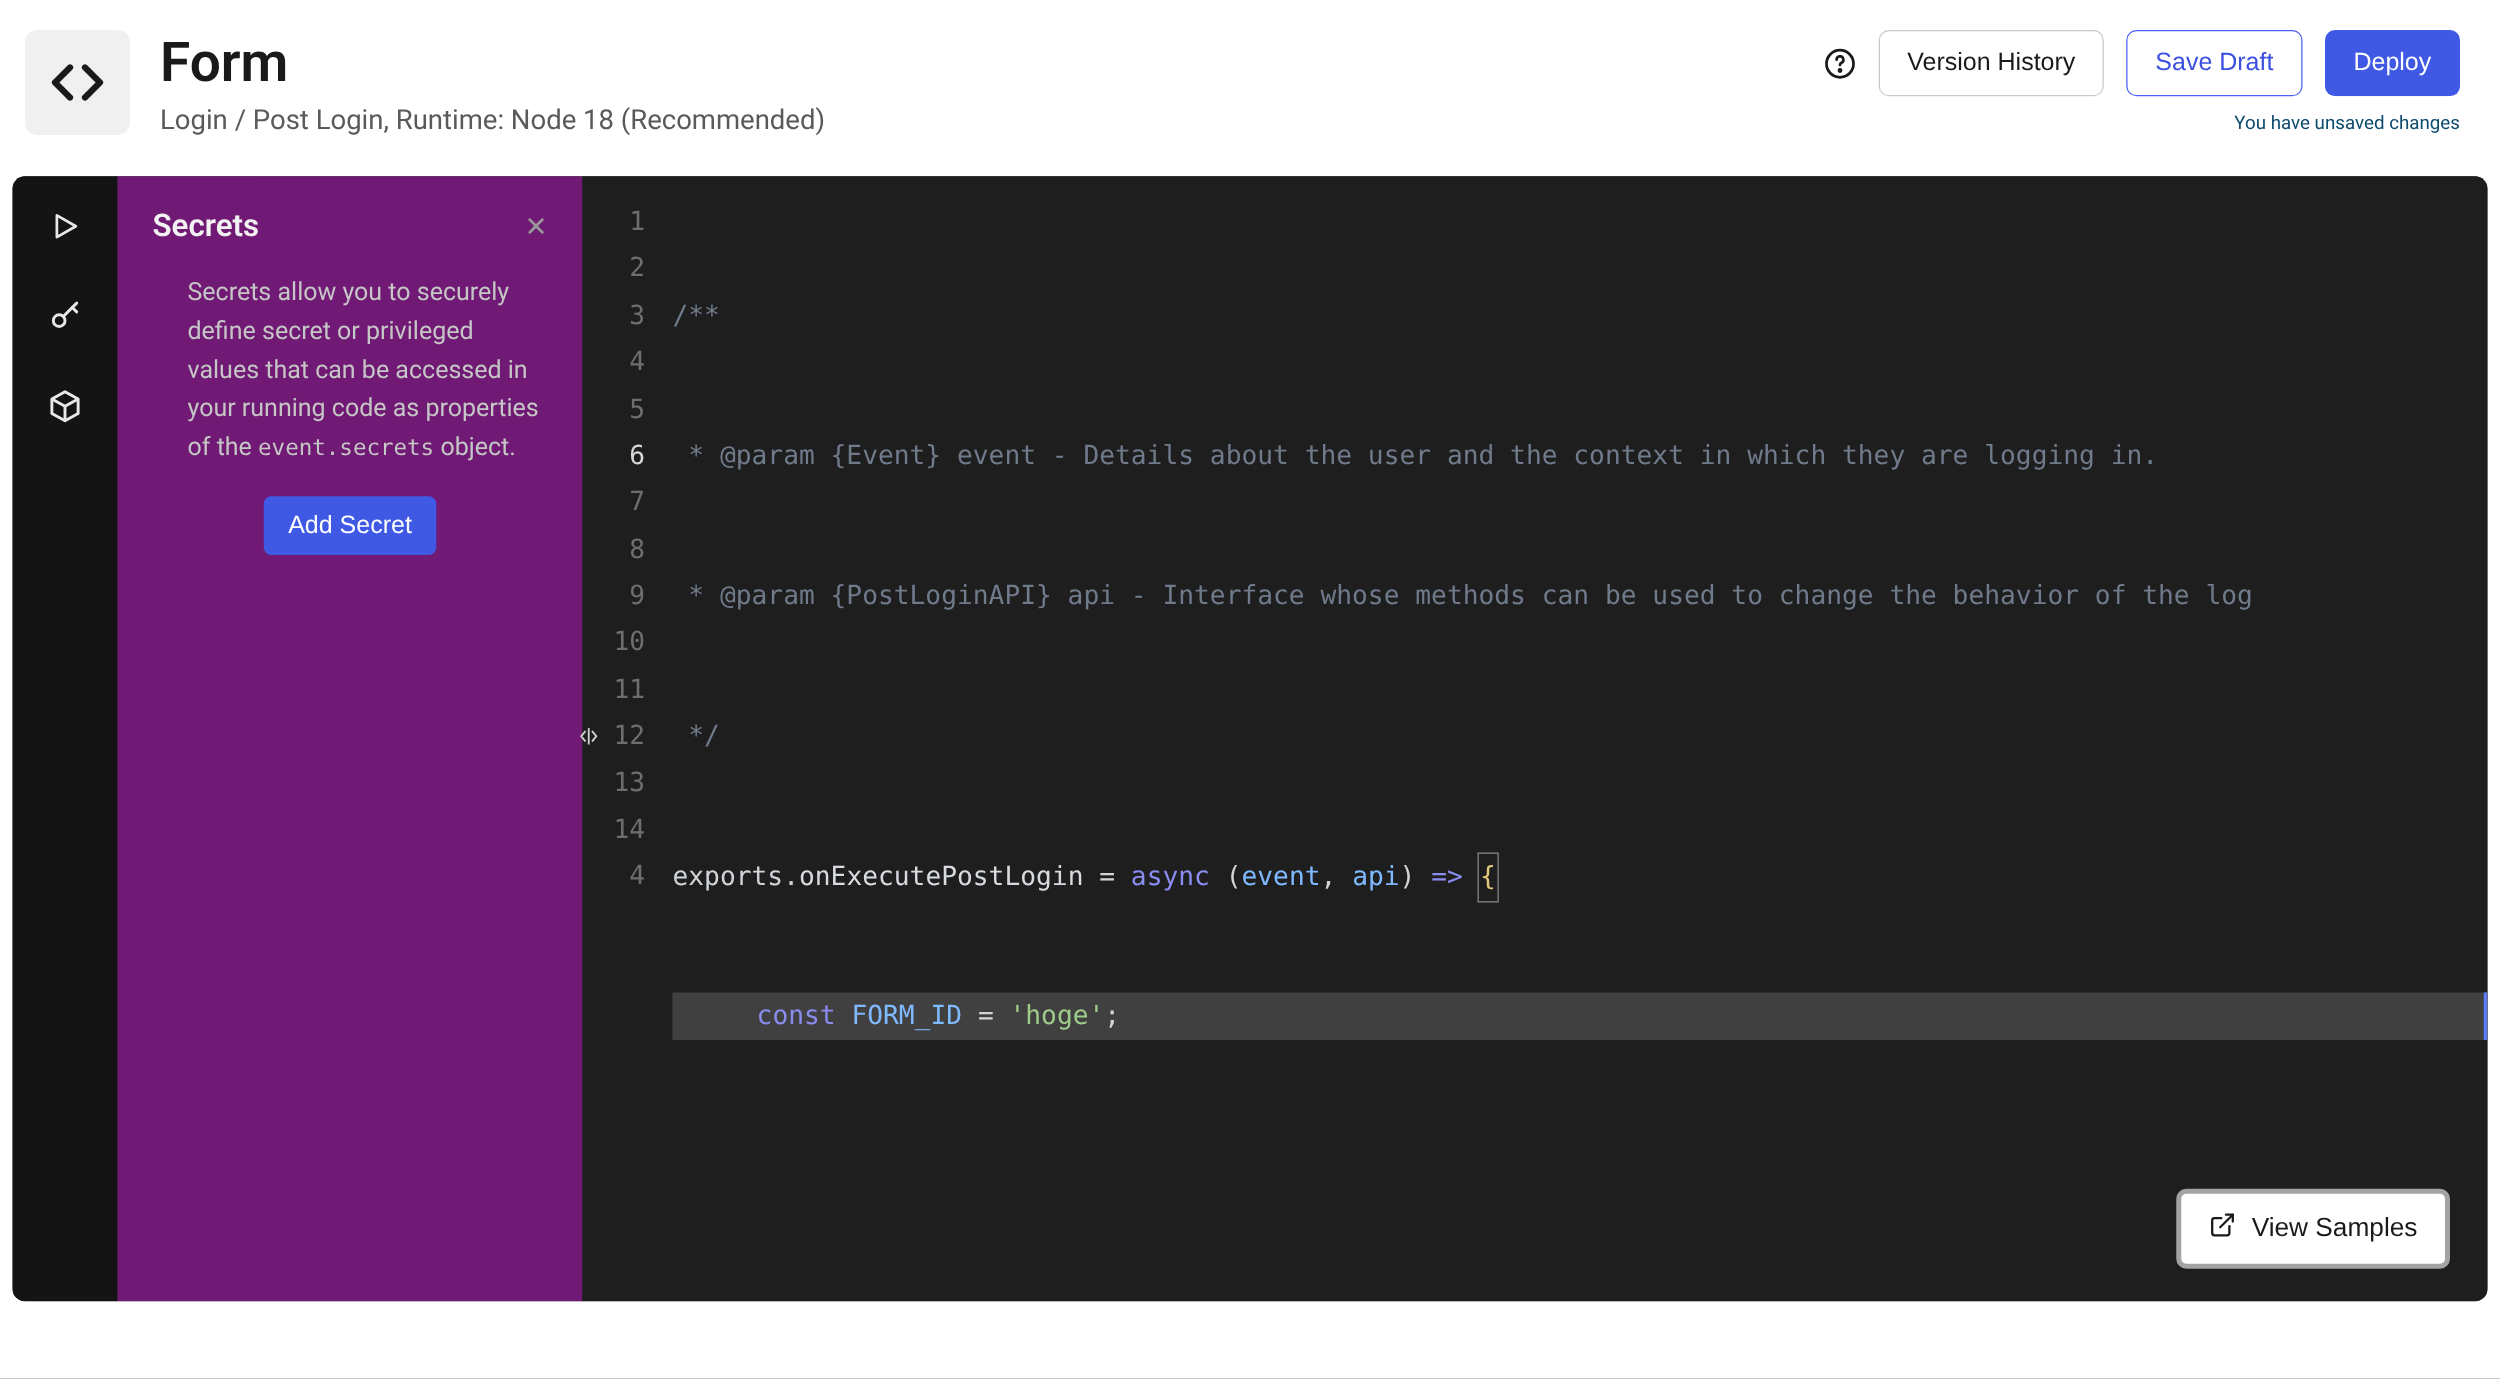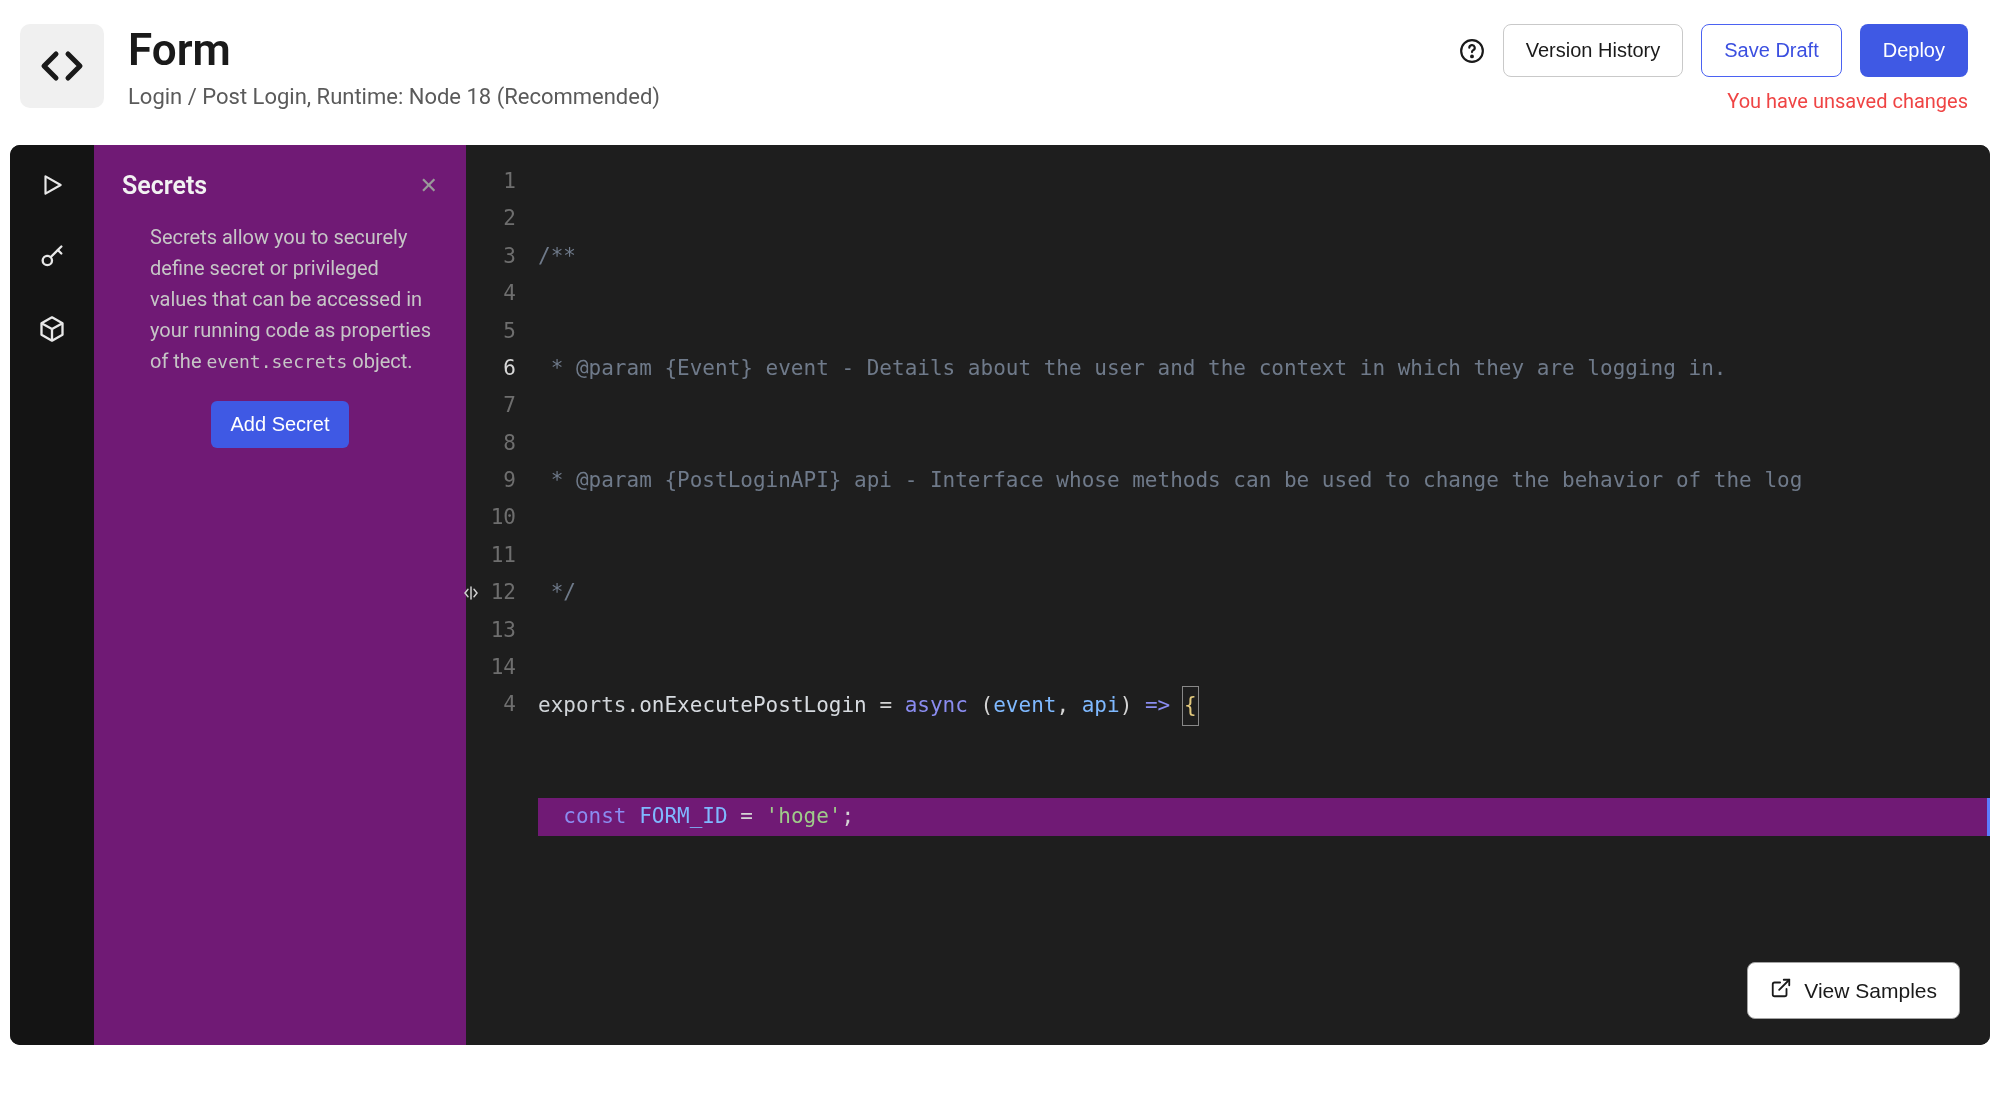--- a/index.html
+++ b/index.html
@@ -10,21 +10,21 @@
 .header-title-block { flex: 1; }
 .header-title { font-size: 44px; font-weight: 600; margin-bottom: 8px; }
 .header-subtitle { font-size: 22px; color: #5a5a5a; }
 .header-actions { display: flex; flex-direction: column; align-items: flex-end; gap: 12px; }
 .header-buttons { display: flex; align-items: center; gap: 18px; justify-content: space-between; }
 .help-icon { width: 26px; height: 26px; display:flex; align-items:center; justify-content:center; color:#1a1a1a; cursor:pointer; }
 .btn { font-size: 20px; padding: 14px 22px; border-radius: 8px; cursor: pointer; font-weight: 500; border: 1px solid transparent; }
 .btn-outline { background: #fff; border: 1px solid #c9c9c9; color: #1a1a1a; }
 .btn-outline-blue { background: #fff; border: 1.5px solid #4b62f2; color: #3b4fe0; }
 .btn-primary { background: #3f59e4; color: #fff; }
-.unsaved { font-size: 20px; color: #ef4444; }
+.unsaved { font-size: 15px; color: #0c4a6e; }
 
 .workspace { display: flex; margin: 8px 10px 10px 10px; height: 900px; background: #1a1a1a; border-radius: 10px; overflow: hidden; position: relative; }
 .rail { width: 84px; background: #141414; display: flex; flex-direction: column; align-items: center; padding-top: 24px; gap: 40px; }
 .rail-icon { width: 32px; height: 32px; display:flex; align-items:center; justify-content:center; color:#e8e8e8; cursor:pointer; }
 
 .side-panel { width: 372px; background: #701a75; padding: 26px 28px; position: relative; }
 .panel-header { display: flex; justify-content: space-between; align-items: center; margin-bottom: 22px; }
 .panel-title { font-size: 25px; font-weight: 600; color: #f2f2f2; }
 .panel-close { color: #9a9a9a; font-size: 22px; cursor: pointer; }
 .panel-desc { font-size: 20px; line-height: 1.55; color: #c6c6c6; margin-bottom: 24px; margin-left: 28px; }
@@ -33,34 +33,34 @@
 .btn-secret { background: #3f59e4; color: #fff; font-size: 20px; padding: 12px 20px; border-radius: 6px; border:none; cursor:pointer; font-weight:500; }
 
 .drag-handle { position:absolute; left: 452px; top: 50%; transform: translateY(-50%); color:#d0d0d0; cursor: col-resize; z-index:5; }
 
 .editor { flex: 1; background: #1e1e1e; position: relative; font-family: ui-monospace, Menlo, Consolas, monospace; font-size: 21px; line-height: 1.78; overflow:hidden; }
 .gutter { position:absolute; left:0; top:0; width: 64px; color: #6e6e6e; text-align: right; padding: 18px 14px 0 0; }
 .gutter .ln { height: 1.78em; }
 .gutter .current { color: #d8d8d8; }
 .code { position:absolute; left: 64px; right:0; top:0; padding: 18px 0 0 8px; white-space: pre; color: #d4d4d4; }
 .code .row { height: 1.78em; }
-.code .hl { background: #701a75; display:block; position:relative; }
+.code .hl { background: #404040; display:block; position:relative;padding-left:42px; }
 .code .hl::after { content:""; position:absolute; right:0; top:0; bottom:0; width:3px; background:#5b7cff; }
 .bracket-box { display:inline-block; border:1px solid #888; padding:0 1px; margin:0 -1px; }
 
 .tok-cmt { color: #6f7a8a; }
 .tok-kw  { color: #8a8cf0; }
 .tok-fn  { color: #d7dbe0; }
 .tok-var { color: #7fb9ff; }
 .tok-str { color: #9fcc8a; }
 .tok-id  { color: #d0d4d8; }
 .tok-prop{ color: #d0d4d8; }
 .tok-br  { color: #e2c97d; }
 
-.view-samples { position: absolute; right: 30px; bottom: 26px; background: #fff; border: 1px solid #a3a3a3; border-radius: 8px; padding: 14px 22px; font-size: 21px; font-weight: 500; display:flex; align-items:center; gap:12px; cursor:pointer; color:#1a1a1a; }
+.view-samples { position: absolute; right: 30px; bottom: 26px; background: #fff; border: 4px solid #a3a3a3; border-radius: 8px; padding: 14px 22px; font-size: 21px; font-weight: 500; display:flex; align-items:center; gap:12px; cursor:pointer; color:#1a1a1a; }
 </style>
 </head>
 <body>
 
 <div class="header">
   <div class="header-icon">
     <svg width="48" height="48" viewBox="0 0 24 24" fill="none" stroke="#1a1a1a" stroke-width="2.5" stroke-linecap="round" stroke-linejoin="round">
         <polyline points="9 18 3 12 9 6"></polyline>
         <polyline points="15 6 21 12 15 18"></polyline>
       </svg>

